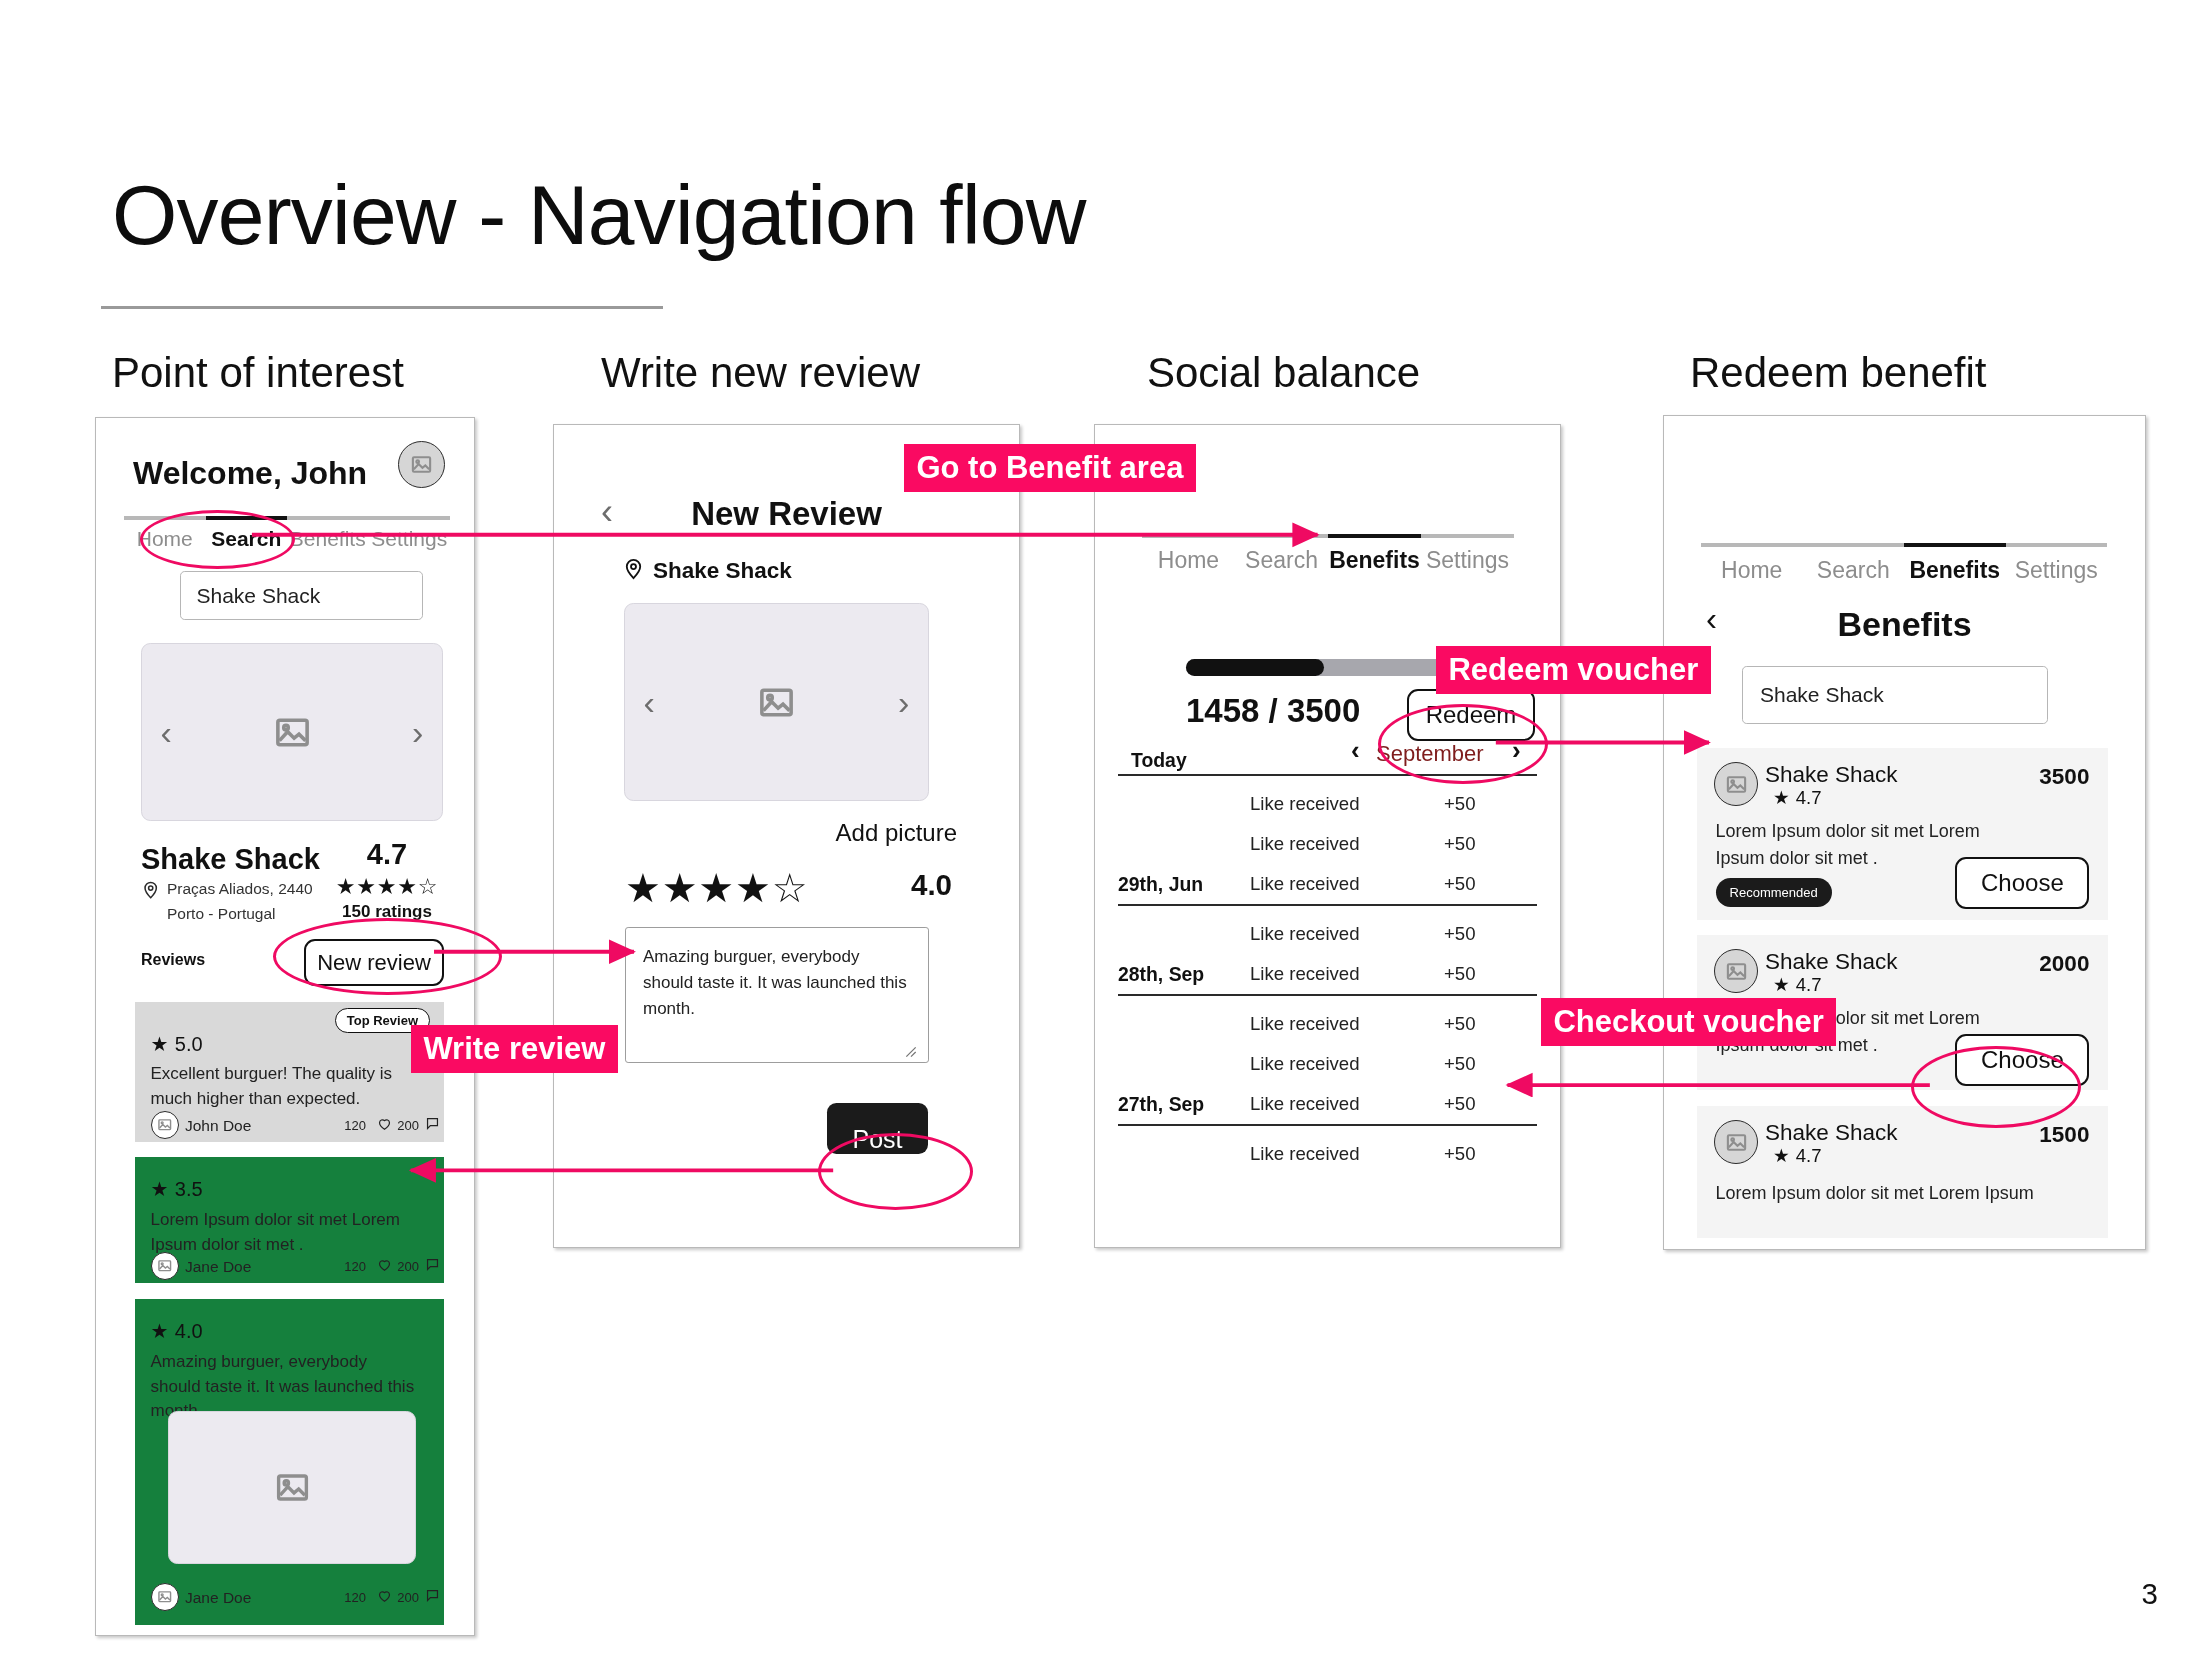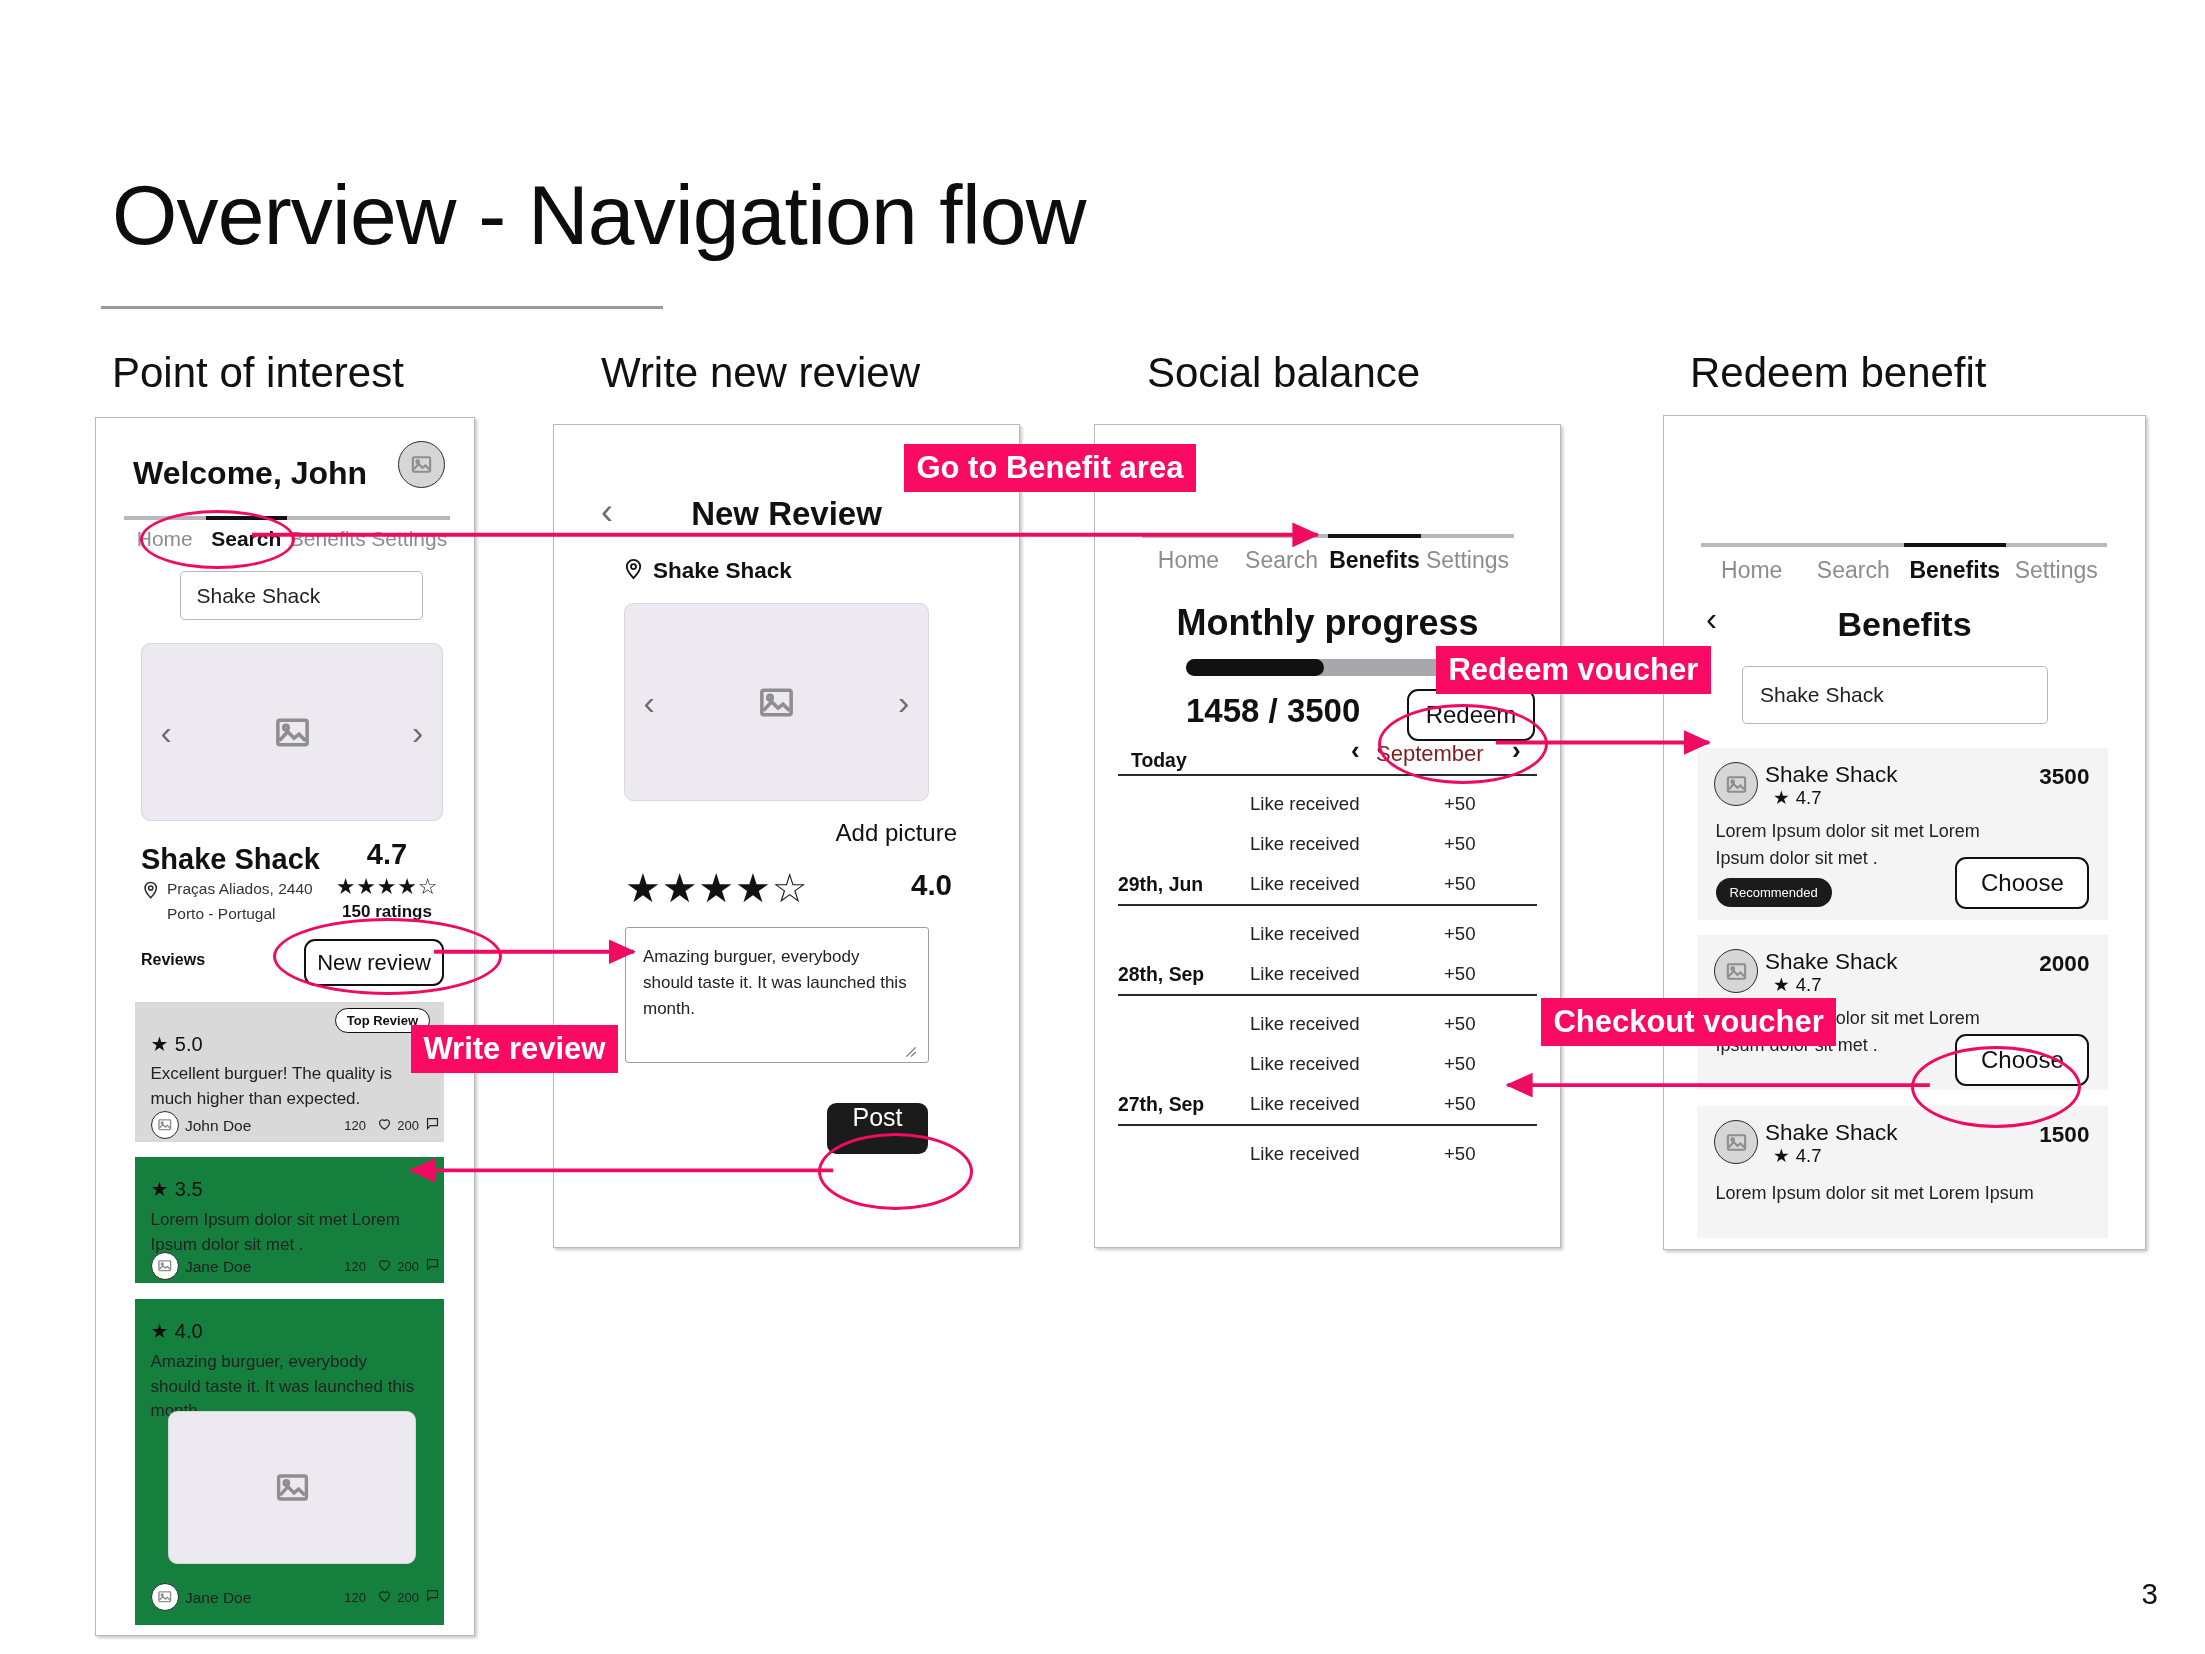--- a/index.html
+++ b/index.html
@@ -50,21 +50,21 @@
   .chev{color:#6d6d6d;font-weight:300;}
   .ph-ico{stroke:#8e8e8e;fill:none;stroke-width:2.2;}
 
   .pill-btn{
     border:2.3px solid #111;border-radius:11px;background:#fff;
     display:flex;align-items:center;justify-content:center;
     color:#111;font-weight:400;
   }
   .dark-btn{
     background:#1b1b1b;color:#fff;border-radius:9.3px;
-    display:flex;align-items:flex-start;justify-content:center;
+    display:flex;align-items:flex-end;justify-content:center;
   }
 
   .review-card{background:#15803d;position:relative;}
   .review-card.top{background:#d9d9d9;}
   .badge{
     border:1.9px solid #111;border-radius:15.5px;background:#fff;
     display:inline-flex;align-items:center;justify-content:center;
     font-size:13px;color:#111;font-weight:bold;
   }
   .tag-dark{
@@ -290,21 +290,20 @@
     <div class="tab-rule active" style="width:25%"></div>
     <div class="tab-rule" style="width:25%"></div>
   </div>
   <div class="tabs-row" style="position:absolute;left:47px;top:122px;width:372px;font-size:23px;">
     <div class="tab-item" style="width:25%">Home</div>
     <div class="tab-item" style="width:25%">Search</div>
     <div class="tab-item active" style="width:25%">Benefits</div>
     <div class="tab-item" style="width:25%">Settings</div>
   </div>
 
-  <div style="position:absolute;left:0;top:177px;width:100%;text-align:center;font-size:36px;font-weight:700;color:#111;">Monthly progress</div>
 
   <div style="position:absolute;left:91px;top:234px;width:330px;height:17px;background:#a7a7ad;border-radius:8.5px;">
     <div style="width:41.7%;height:100%;background:#111;border-radius:8.5px;"></div>
   </div>
 
   <div style="position:absolute;left:91px;top:267px;font-size:33px;font-weight:700;color:#111;">1458 / 3500</div>
 
   <div class="pill-btn" style="position:absolute;left:312px;top:264px;width:124px;height:48px;font-size:24px;border-width:2.3px;border-radius:11px;">
     <span>Redeem</span>
   </div>

